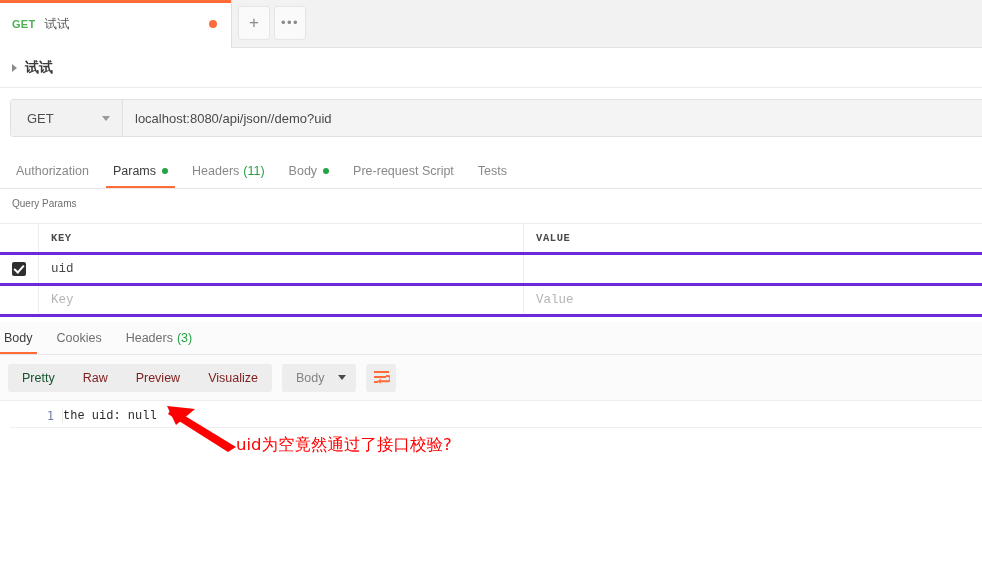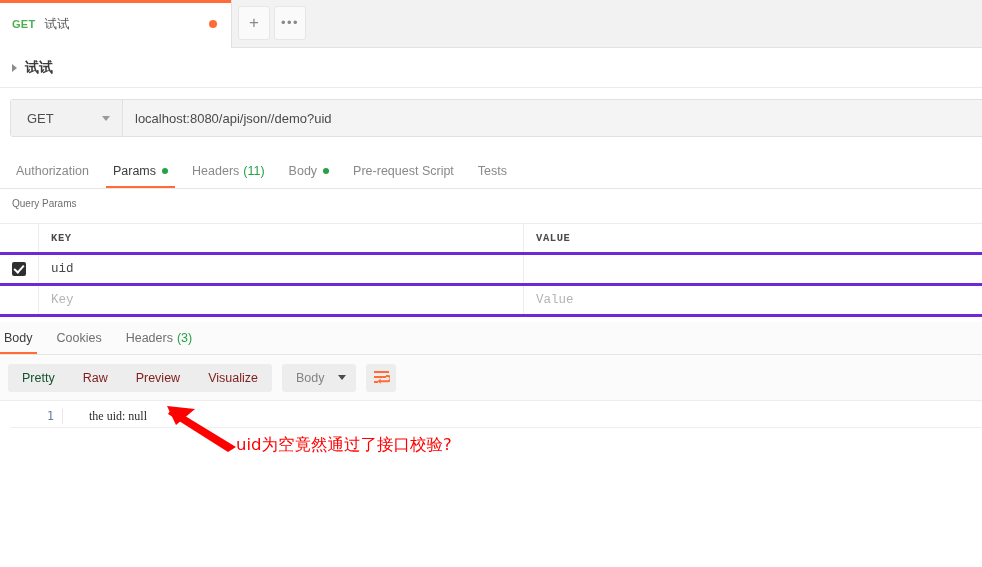--- a/index.html
+++ b/index.html
@@ -202,23 +202,23 @@
   .codeline {
     position: absolute; left: 0; top: 6px; width: 982px; height: 18px;
     display: flex; align-items: center;
   }
   .gutter {
     width: 62px; text-align: right; padding-right: 8px;
     font-family: "DejaVu Sans Mono", "Liberation Mono", monospace;
     font-size: 11.5px; color: #6a7ba2;
   }
   .codetext {
-    font-family: Liberation Serif, serif;
+    font-family: Liberation Mono, monospace;
     font-size: 12px; color: #2b2b2b;
-    border-left: 1px solid #e8e8e8; padding-left: 26px;
+    border-left: 1px solid #e8e8e8; padding-left: 0;
   }
   .res-underline {
     position: absolute; left: 10px; top: 26px; width: 972px; height: 1px;
     background: #efefef;
   }
 
   
   .annot-svg { position: absolute; left: 0; top: 0; pointer-events: none; }
   .annot-text {
     position: absolute; left: 236px; top: 434px;

